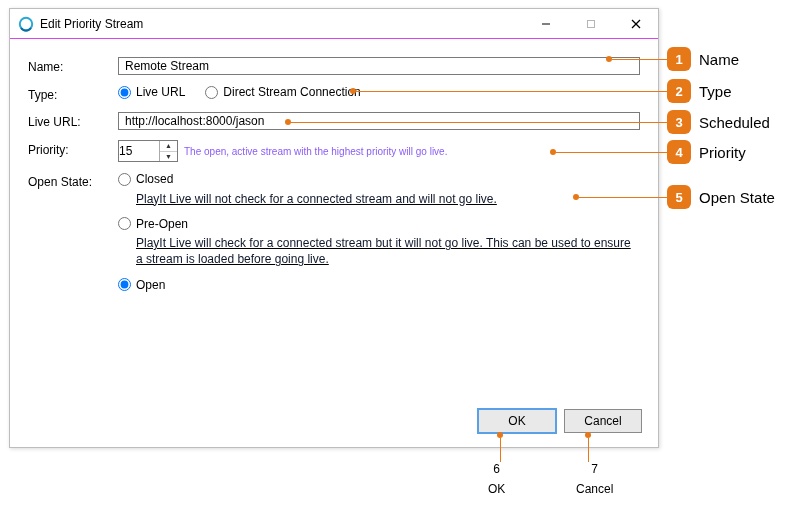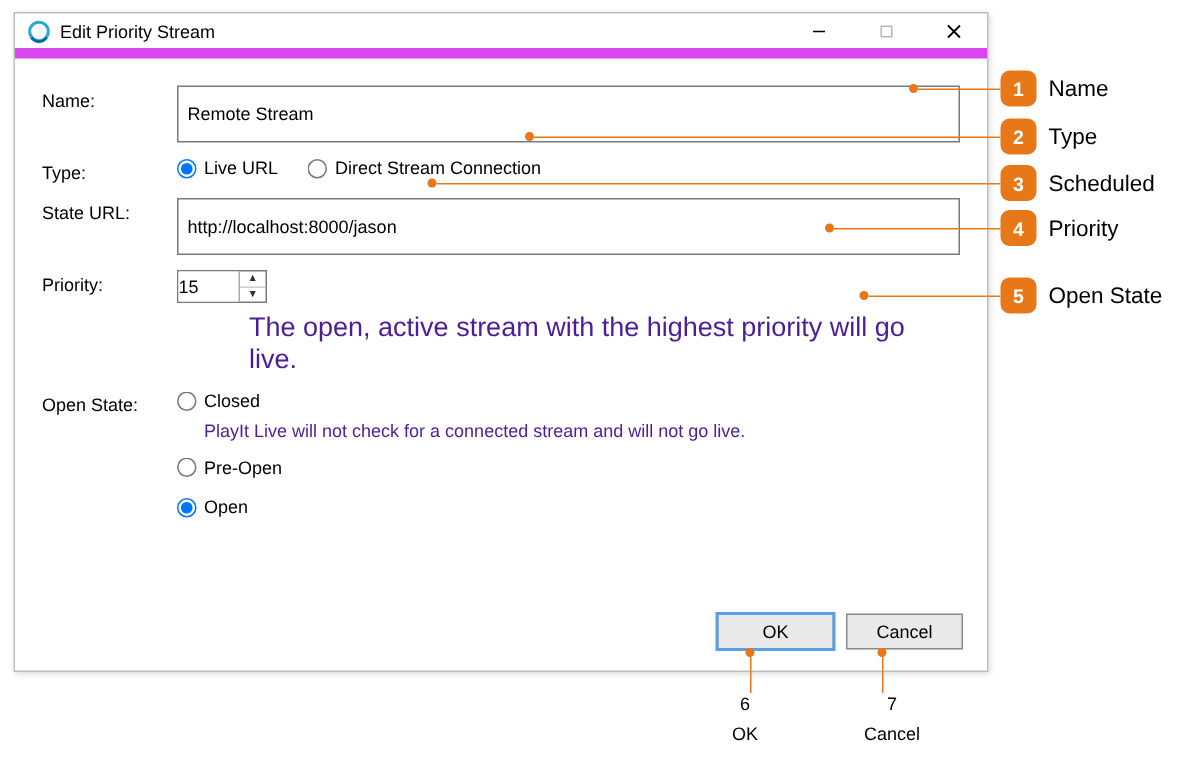--- a/index.html
+++ b/index.html
@@ -19,21 +19,21 @@
       height: 440px;
       border: 1px solid #bdbdbd;
       background: #fff;
       box-shadow: 1px 1px 4px rgba(0,0,0,0.15);
     }
     .titlebar {
       height: 30px;
       display: flex;
       align-items: center;
       padding: 0 0 0 8px;
-      border-bottom: 7px solid #d946ef;
+      border-bottom: 1px solid #d946ef;
     }
     .app-icon {
       width: 16px; height: 16px;
       margin-right: 6px;
       display: flex; align-items:center; justify-content:center;
     }
     .app-icon svg { width:16px; height:16px; }
     .title-text { flex: 1; font-size: 12px; color: #000; }
     .win-controls { display: flex; height: 100%; }
     .win-btn {
@@ -58,21 +58,21 @@
     }
     .field-col {
       flex: 1;
       display: flex;
       flex-wrap: wrap;
       align-items: center;
       gap: 6px;
     }
     .text-input {
       width: 100%;
-      height: 38px;
+      height: 18px;
       border: 1px solid #7a7a7a;
       padding: 2px 6px;
       font: inherit;
     }
     .radio-wrap {
       display: inline-flex;
       align-items: center;
       margin-right: 14px;
     }
     .radio-wrap input { margin-right: 5px; }
@@ -87,28 +87,27 @@
       border: none;
       width: 40px;
       text-align: left;
       font: inherit;
       outline: none;
     }
     .spin-btns { display:flex; flex-direction:column; border-left:1px solid #aaa; width:18px; }
     .spin-btn { flex:1; display:flex; align-items:center; justify-content:center; font-size:7px; color:#333; line-height:1; }
     .spin-btn:first-child { border-bottom:1px solid #ccc; }
     .hint {
-      color: #4c1d95;
-      font-size: 18px;
-      margin-left: 48px;
+      color: #8b5cf6;
+      font-size: 10px;
     }
     .state-group { display:flex; flex-direction:column; gap:4px; }
-    .state-option { margin-bottom: 6px; }
+    .state-option { margin-bottom: 6px; text-decoration: underline; }
     .state-desc {
-      color:#4c1d95;
+      color:#0f172a;
       font-size:12px;
       margin-left: 18px;
       margin-top: 2px;
       line-height: 1.35;
     }
     .state-note {
       color:#000;
       font-size:12px;
       margin-top:10px;
       line-height:1.35;
@@ -221,21 +220,21 @@
           <span>Live URL</span>
         </label>
         <label class="radio-wrap">
           <input type="radio" name="type" style="">
           <span>Direct Stream Connection</span>
         </label>
       </div>
     </div>
 
     <div class="row">
-      <div class="label-col">State URL:</div>
+      <div class="label-col">Live URL:</div>
       <div class="field-col">
         <input class="text-input" type="text" value="http://localhost:8000/jason" style="">
       </div>
     </div>
 
     <div class="row">
       <div class="label-col">Priority:</div>
       <div class="field-col">
         <div class="spinner">
           <input type="text" value="15" style="">
@@ -259,20 +258,21 @@
               <span>Closed</span>
             </label>
             <div class="state-desc">PlayIt Live will not check for a connected stream and will not go live.</div>
           </div>
 
           <div class="state-option">
             <label class="radio-wrap">
               <input type="radio" name="openstate" style="">
               <span>Pre-Open</span>
             </label>
+            <div class="state-desc">PlayIt Live will check for a connected stream but it will not go live. This can be used to ensure a stream is loaded before going live.</div>
           </div>
 
           <div class="state-option">
             <label class="radio-wrap">
               <input type="radio" name="openstate" checked="" style="">
               <span>Open</span>
             </label>
           </div>
 
         </div>

